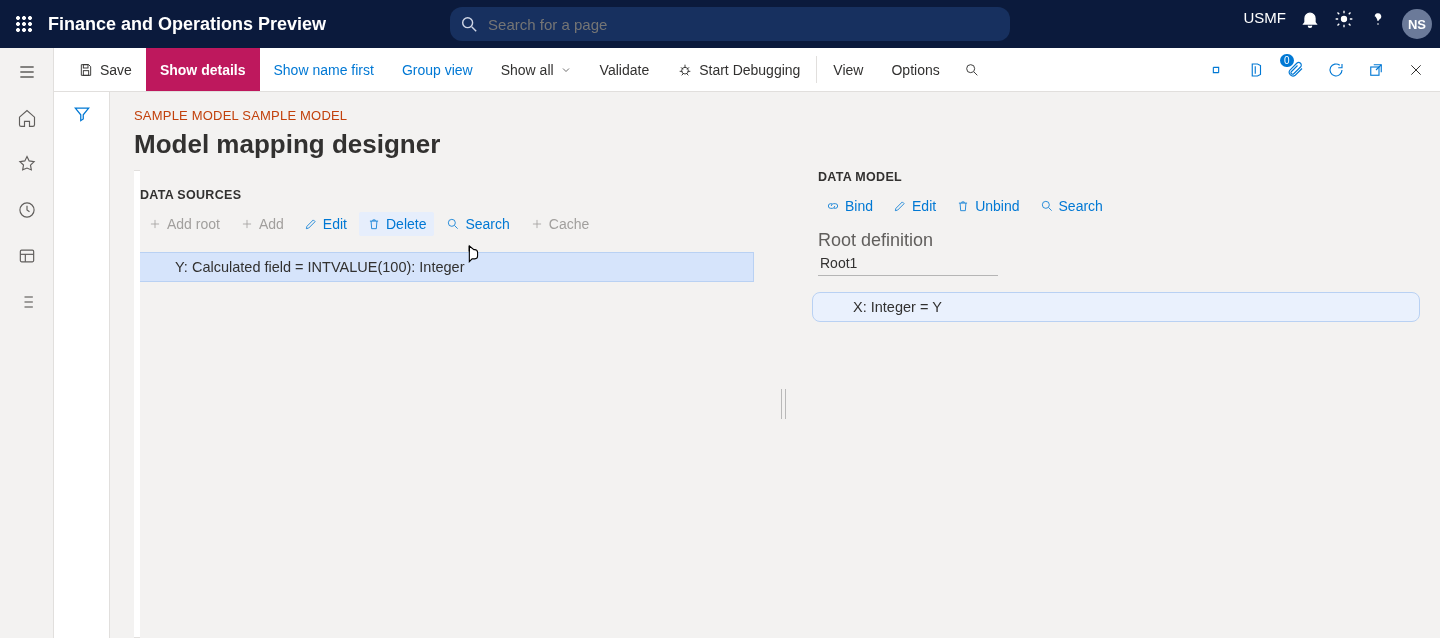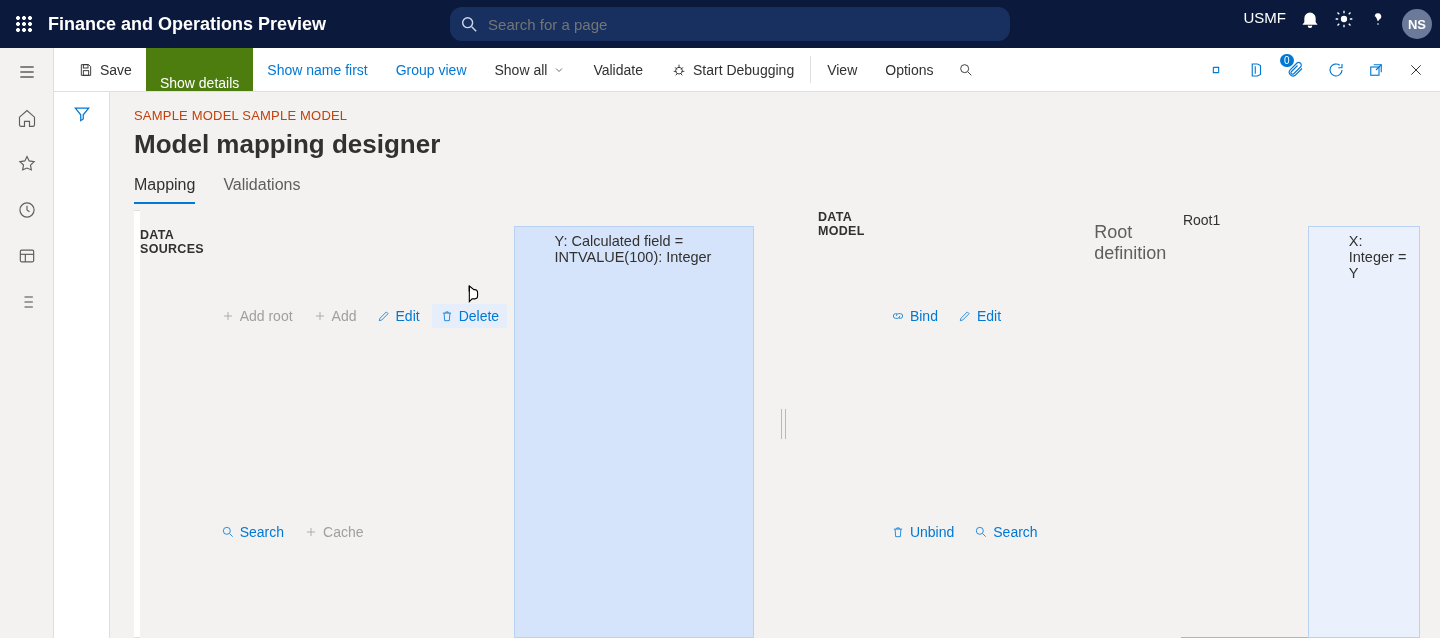--- a/index.html
+++ b/index.html
@@ -24,56 +24,56 @@
   .rail .ritem{ width:40px; height:36px; display:flex; align-items:center; justify-content:center; color:#605e5c; cursor:pointer;}
   .rail .ritem svg{ stroke:#605e5c; fill:none; stroke-width:1.4;}
   .rail .hamb svg{ stroke:#323130;}
 
   .contentcol{ flex:1; display:flex; flex-direction:column; background:#f3f2f1;}
   
   .cmdbar{ height:44px; background:#fff; border-bottom:1px solid #e1dfdd; display:flex; align-items:stretch; padding-left:10px;}
   .cmdbar .cmd{ display:flex; align-items:center; padding:0 14px; gap:6px; color:#323130; cursor:pointer; white-space:nowrap;}
   .cmdbar .cmd.link{ color:#0078d4; }
   .cmdbar .cmd svg{ stroke:currentColor; fill:none; stroke-width:1.4;}
-  .cmdbar .cmd.active{ background:#4d7c0f; color:#fff; font-weight:400;align-items:flex-end;}
+  .cmdbar .cmd.active{ background:#be185d; color:#fff; font-weight:700;}
   .cmdbar .sep{ width:1px; background:#e1dfdd; margin:8px 2px;}
   .cmdbar .end{ margin-left:auto; display:flex; align-items:center; gap:4px; padding-right:6px;}
   .cmdbar .end .ico{ width:36px; height:36px; display:flex; align-items:center; justify-content:center; color:#0078d4; cursor:pointer; position:relative;}
   .cmdbar .end .ico svg{ stroke:currentColor; fill:none; stroke-width:1.5;}
   .cmdbar .end .ico.close{ color:#323130;}
   .badge{ position:absolute; top:2px; left:2px; background:#0078d4; color:#fff; border-radius:8px; font-size:10px; padding:0 4px; line-height:13px;}
 
   
   .mainrow{ flex:1; display:flex; overflow:hidden;}
   .filtercol{ width:56px; background:#fff; border-right:1px solid #e1dfdd; display:flex; justify-content:center; padding-top:12px;}
   .filtercol svg{ stroke:#0078d4; fill:none; stroke-width:1.5;}
   .page{ flex:1; background:#f3f2f1; padding:16px 20px 0 24px; overflow:hidden; display:flex; flex-direction:column;}
   .bc{ font-size:13px; color:#c2410c; letter-spacing:.2px;}
   .pt{ font-size:26px; font-weight:600; margin:6px 0 10px 0;}
   .tabs{ display:flex; gap:28px; border-bottom:0; margin-bottom:6px;}
   .tabs .tab{ padding:6px 0 8px 0; font-size:16px; color:#605e5c; cursor:pointer;}
   .tabs .tab.active{ color:#323130; border-bottom:2px solid #0078d4; font-weight:400;}
 
   .panes{ flex:1; display:flex; gap:20px; overflow:hidden;}
-  .pane{ display:flex; flex-direction:row; }
+  .pane{ display:flex; flex-direction:column; }
   .leftpane{ flex:0 0 620px; position:relative;}
   .rightpane{ flex:1; }
   .splitter{ width:18px; display:flex; align-items:center; justify-content:center; cursor:col-resize;}
   .splitter div{ width:5px; height:30px; border-left:1px solid #b9b9b9; border-right:1px solid #b9b9b9;}
   .leftgutter{ position:absolute; top:0; left:-12px; height:100%; width:18px; background:#fff; border:1px solid #e1dfdd; border-right:none; display:flex; align-items:flex-start; justify-content:center; padding-top:10px; cursor:pointer;}
   .leftgutter svg{ stroke:#605e5c; fill:#605e5c;}
 
   .sectitle{ font-size:12.5px; font-weight:600; letter-spacing:.3px; margin:18px 0 10px 6px;}
   .tools{ display:flex; align-items:center; gap:4px; padding-left:6px; flex-wrap:wrap;}
   .tbtn{ display:flex; align-items:center; gap:5px; padding:4px 8px; color:#0078d4; cursor:pointer; border-radius:2px;}
   .tbtn.dis{ color:#a19f9d; cursor:default;}
   .tbtn.hover{ background:#e6eefc;}
   .tbtn svg{ stroke:currentColor; fill:none; stroke-width:1.4; }
   .row{ margin-top:16px; background:#d6e4fb; border:1px solid #b9d1f3; padding:6px 8px 6px 40px; font-size:14.5px;}
-  .row.r2{ background:#eaf1fd; }
+  .row.r2{ background:#eaf1fd;border-radius:8px; }
   .small-label{ font-size:18px; color:#605e5c; margin:12px 0 2px 6px;}
   .rootfield{ margin-left:6px; font-size:14px; color:#323130; border-bottom:1px solid #b5b5b5; width:180px; padding:2px 0 4px 2px;}
   .cursor{ position:absolute; }
 </style>
 </head>
 <body>
 
 <div class="topbar">
   <div class="waffle icon-btn">
     <svg width="18" height="18" viewBox="0 0 18 18">
@@ -260,24 +260,20 @@
     <div class="mainrow">
       <div class="filtercol">
         <svg width="20" height="20" viewBox="0 0 24 24">
             <path d="M4 5h16l-6.5 8v5l-3 2v-7z"></path>
           </svg>
       </div>
 
       <div class="page">
         <div class="bc">SAMPLE MODEL SAMPLE MODEL</div>
         <div class="pt">Model mapping designer</div>
-        <div class="tabs">
-          <div class="tab active">Mapping</div>
-          <div class="tab">Validations</div>
-        </div>
 
         <div class="panes">
 
           <div class="pane leftpane">
             <div class="leftgutter">
               <svg width="10" height="10" viewBox="0 0 12 12">
                   <path d="M3 2l5 4-5 4z"></path>
                 </svg>
             </div>
             <div class="sectitle">DATA SOURCES</div>

